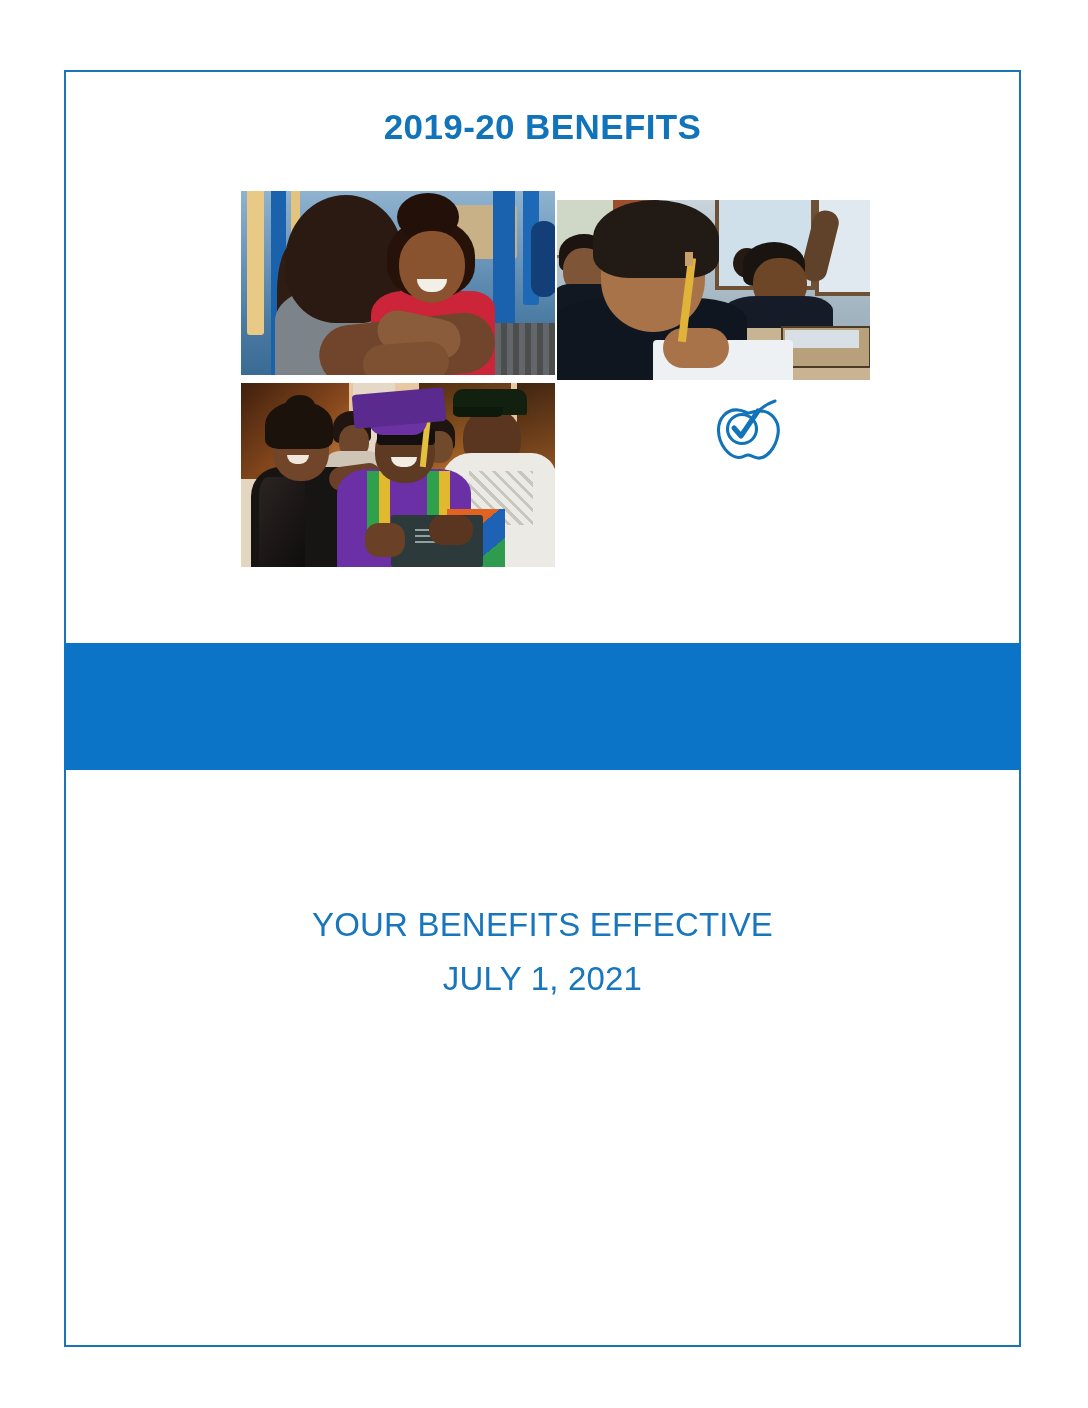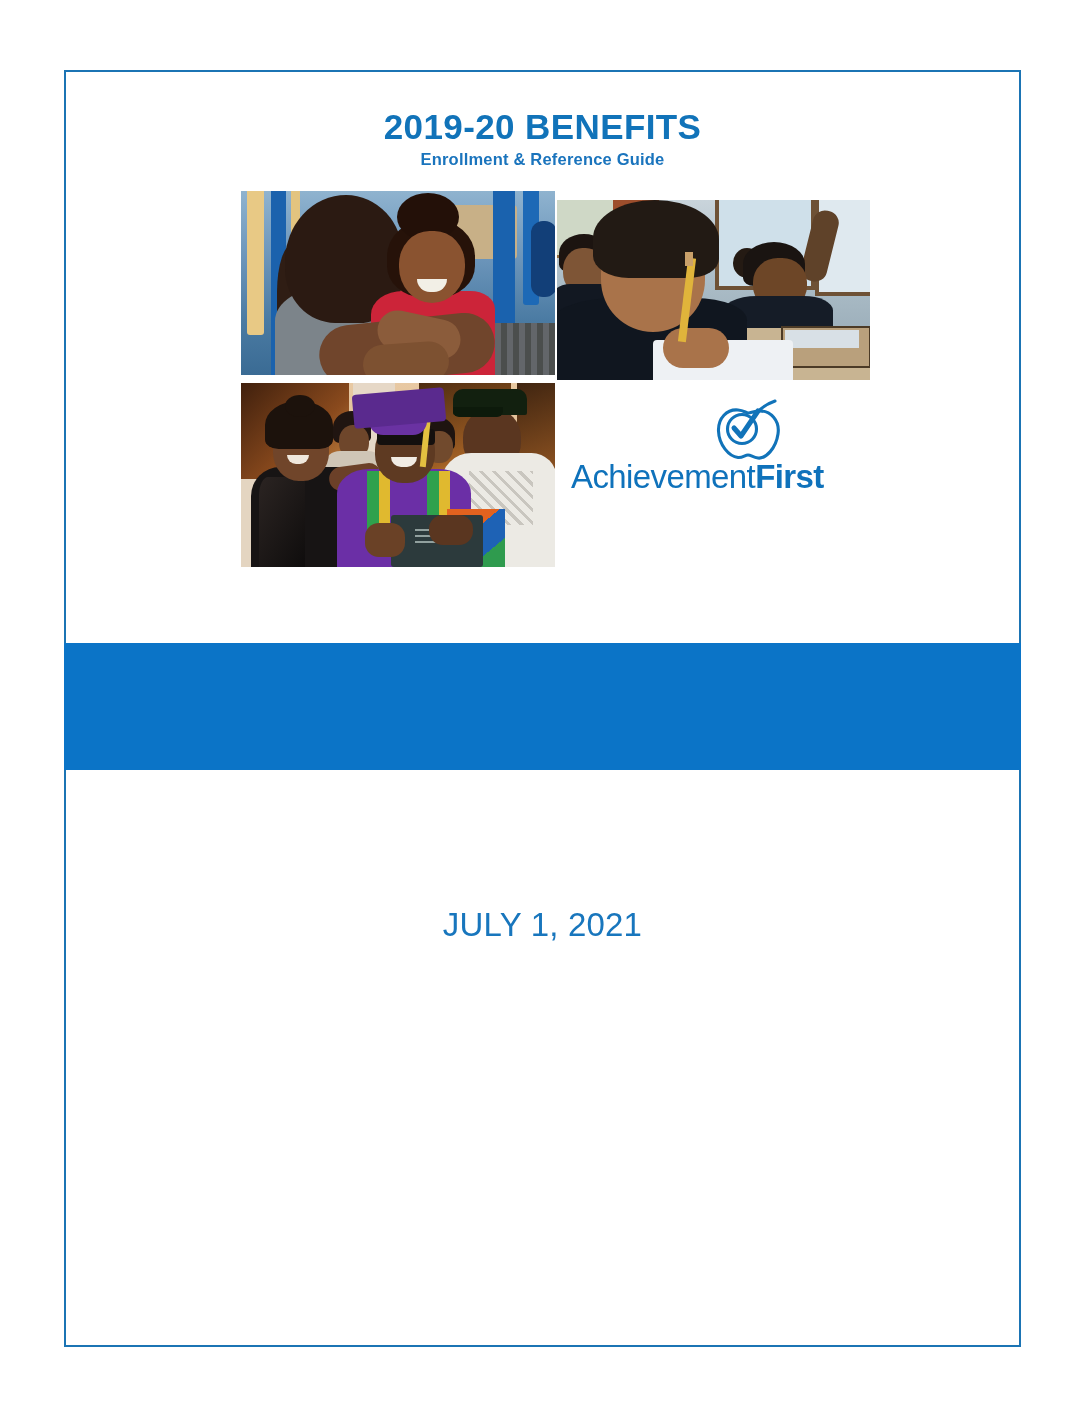--- a/index.html
+++ b/index.html
@@ -260,21 +260,20 @@
 </style>
 </head>
 <body>
 
 <div id="page-canvas">
 
   <div id="page-frame">
 
     <div id="cover-title">2019-20 BENEFITS</div>
 
-    <div id="cover-subtitle">Enrollment &amp; Reference Guide</div>
 
     <div class="photo" id="photo-playground">
       <div class="ph-layer bg"></div>
       <div class="ph-layer pg-bar" id="pg-b1"></div>
       <div class="ph-layer pg-bar" id="pg-b2"></div>
       <div class="ph-layer pg-bar" id="pg-b3"></div>
       <div class="ph-layer pg-bar" id="pg-b6"></div>
       <div class="ph-layer pg-bar" id="pg-b4"></div>
       <div class="ph-layer pg-bar" id="pg-b5"></div>
       <div class="ph-layer pg-bar" id="pg-b7"></div>
@@ -370,24 +369,24 @@
                    C34 57 31.5 60 27 59.5 C18 58.5 8 47 7.5 33 C7 20 16 11 27 12
                    C33 12.5 35 15 37.5 15 C40 15 42 13.3 47 13 Z" fill="none" stroke="#1173b9" stroke-width="3.1" stroke-linecap="round" stroke-linejoin="round"></path>
 
           <path d="M44 16 C50 10 58 5 64 3" fill="none" stroke="#1173b9" stroke-width="3.1" stroke-linecap="round"></path>
 
           <circle cx="31" cy="31" r="14.5" fill="none" stroke="#1173b9" stroke-width="3.1"></circle>
 
           <path d="M23 30 L30 38 L47 13" fill="none" stroke="#1173b9" stroke-width="5" stroke-linecap="round" stroke-linejoin="round"></path>
         </svg>
       </div>
-      <div id="af-wordmark"><span id="af-word-regular">Achievement</span><span id="af-word-first">First</span></div>
     </div>
 
   </div>
 
   <div id="blue-band"></div>
 
   <div id="effective-block">
+    <div>YOUR BENEFITS EFFECTIVE</div>
     <div>JULY 1, 2021</div>
   </div>
 
 </div>
 
 </body></html>

